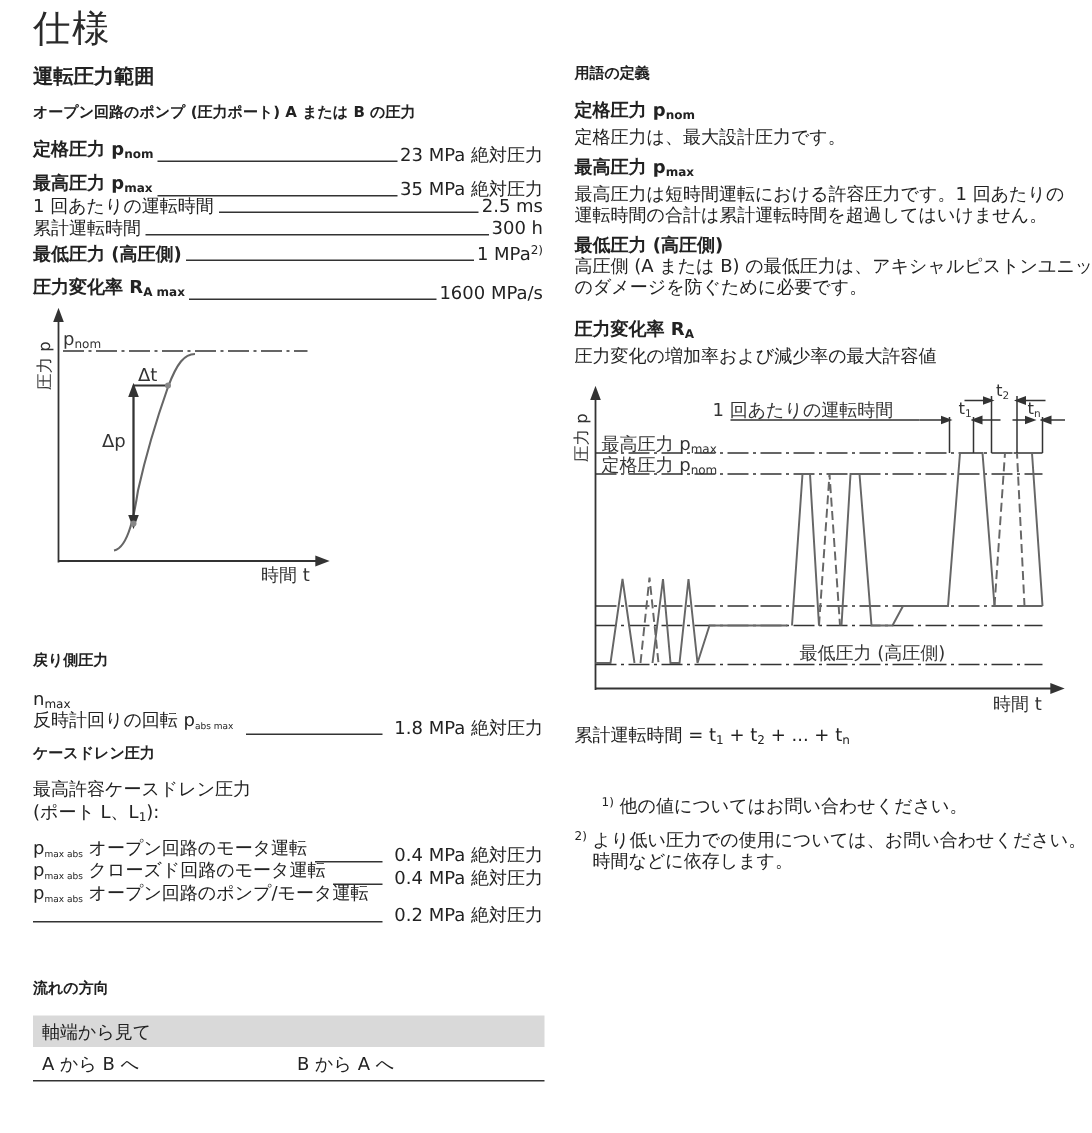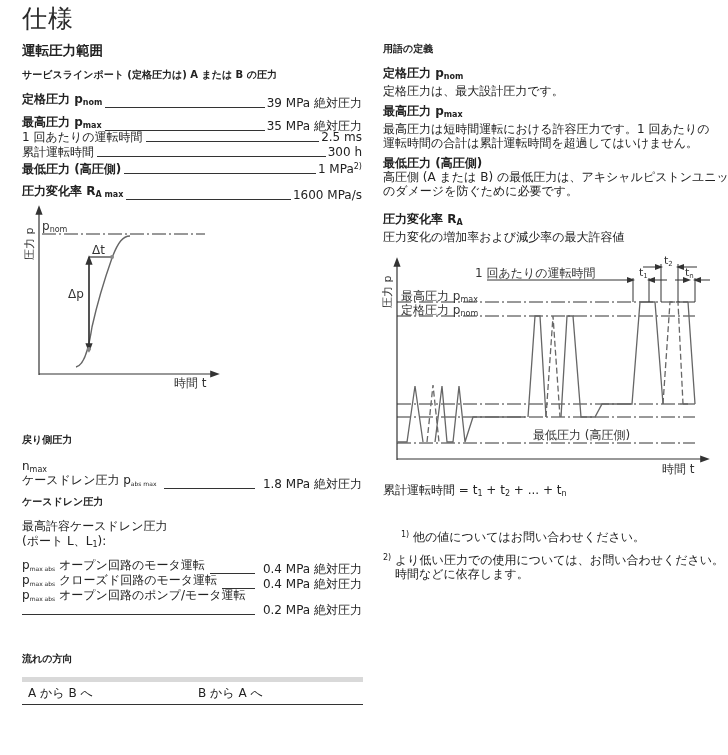--- a/index.html
+++ b/index.html
@@ -24,26 +24,26 @@
   .tbl .body { display:flex; padding:3px 6px; height:16px; line-height:16px; border-bottom:1.5px solid #333; }
   .tbl .c1 { width:170px; }
   svg text { font-family:"DejaVu Sans", sans-serif; }
 </style>
 </head>
 <body>
 
 <div class="abs title">仕様</div>
 
 <div class="abs h2" style="left:22px;top:42px;">運転圧力範囲</div>
-<div class="abs h3" style="left:22px;top:68px;">サービスラインポート (定格圧力は) A または B の圧力</div>
+<div class="abs h3" style="left:22px;top:68px;">オープン回路のポンプ (圧力ポート) A または B の圧力</div>
 
 <div class="row bold" style="top:92px;">
   <span class="lbl"><span>定格圧力 p</span><sub class="s">nom</sub></span>
   <span class="fill"></span>
-  <span class="val" style="font-weight:400">39 MPa 絶対圧力</span>
+  <span class="val" style="font-weight:400">23 MPa 絶対圧力</span>
 </div>
 <div class="row bold" style="top:115px;">
   <span class="lbl"><span>最高圧力 p</span><sub class="s">max</sub></span>
   <span class="fill"></span>
   <span class="val" style="font-weight:400">35 MPa 絶対圧力</span>
 </div>
 <div class="row" style="top:130px;">
   <span class="lbl">1 回あたりの運転時間</span>
   <span class="fill"></span>
   <span class="val">2.5 ms</span>
@@ -82,21 +82,21 @@
   <text x="42" y="30" font-size="12" fill="#333"><tspan>p</tspan><tspan font-size="8" dy="2">nom</tspan></text>
   <text x="92" y="54" font-size="12" fill="#333">Δt</text>
   <text x="68" y="98" font-size="12" fill="#333">Δp</text>
   <text x="0" y="0" font-size="11" fill="#333" transform="translate(33,60) rotate(-90)">圧力 p</text>
   <text x="174" y="187" font-size="12" fill="#333">時間 t</text>
 </svg>
 
 <div class="abs h3" style="left:22px;top:433px;">戻り側圧力</div>
 <div class="abs txt" style="left:22px;top:459px;"><span>n</span><sub class="s">max</sub></div>
 <div class="row" style="top:473px;">
-  <span class="lbl"><span>ケースドレン圧力 p</span><sub class="s" style="font-size:6px">abs max</sub></span>
+  <span class="lbl"><span>反時計回りの回転 p</span><sub class="s" style="font-size:6px">abs max</sub></span>
   <span class="fill" style="margin-left:8px;margin-right:8px"></span>
   <span class="val">1.8 MPa 絶対圧力</span>
 </div>
 <div class="abs h3" style="left:22px;top:495px;">ケースドレン圧力</div>
 <div class="abs txt" style="left:22px;top:519px;">最高許容ケースドレン圧力</div>
 <div class="abs txt" style="left:22px;top:534px;"><span>(ポート L、L</span><sub class="s">1</sub><span>):</span></div>
 
 <div class="row" style="top:558px;">
   <span class="lbl"><span>p</span><sub class="s" style="font-size:6px">max abs</sub> <span>オープン回路のモータ運転</span></span>
   <span class="fill" style="margin-left:5px;margin-right:8px"></span>
@@ -109,20 +109,21 @@
 </div>
 <div class="abs txt" style="left:22px;top:588px;"><span>p</span><sub class="s" style="font-size:6px">max abs</sub> <span>オープン回路のポンプ/モータ運転</span></div>
 <div class="row" style="top:603px;">
   <span class="fill" style="margin-left:0;margin-right:8px"></span>
   <span class="val">0.2 MPa 絶対圧力</span>
 </div>
 
 <div class="abs h3" style="left:22px;top:652px;">流れの方向</div>
 <div class="tbl">
   <div class="head">
+    <div class="hr1">軸端から見て</div>
   </div>
   <div class="body">
     <div class="c1">A から B へ</div>
     <div>B から A へ</div>
   </div>
 </div>
 
 <div class="abs h3" style="left:383px;top:42px;">用語の定義</div>
 
 <div class="abs" style="left:383px;top:66px;">

